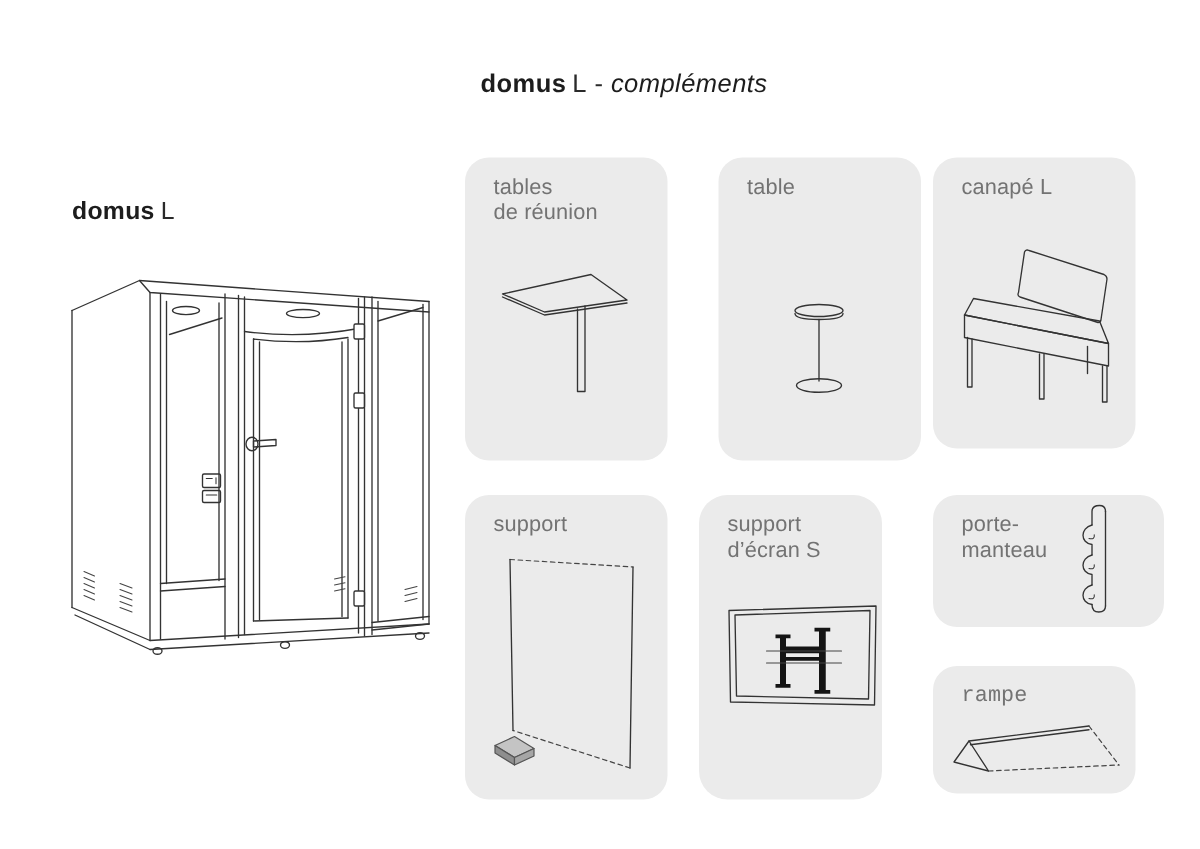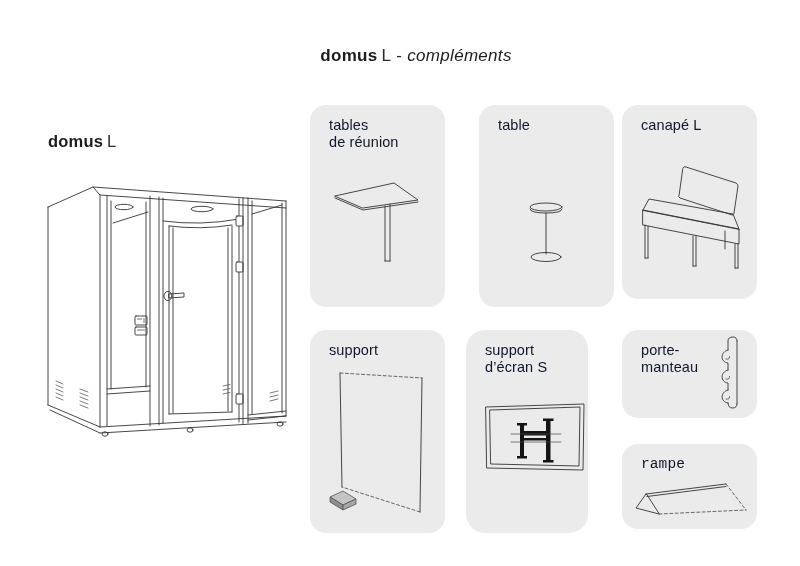--- a/index.html
+++ b/index.html
@@ -25,29 +25,29 @@
   }
   .product-label .brand{font-weight:700;}
   .product-label .model{font-weight:400;margin-left:4px;color:#2a2a2a;}
   .booth{position:absolute;left:36px;top:174px;width:262px;height:314px;}
   
   .card{
     position:absolute;background:#ebebeb;border-radius:16px;
   }
   .card-label{
     position:absolute;top:12px;left:19px;right:8px;
-    font-size:14.5px;line-height:17px;letter-spacing:.1px;color:#0f172a;
+    font-size:14.5px;line-height:17px;letter-spacing:.1px;color:#737373;
   }
   .card svg{position:absolute;left:0;top:0;}
   .c1{left:310px;top:105px;width:135px;height:202px;}
   .c2{left:479px;top:105px;width:135px;height:202px;}
   .c3{left:622px;top:105px;width:135px;height:194px;}
   .c4{left:310px;top:330px;width:135px;height:203px;}
   .c5{left:466px;top:330px;width:122px;height:203px;border-radius:19px;}
-  .c6{left:622px;top:330px;width:135px;height:88px;}
+  .c6{left:622px;top:330px;width:135px;height:88px;padding-left:19px;}
   .c7{left:622px;top:444px;width:135px;height:85px;font-family:Liberation Mono, monospace;}
   .line{stroke:#333;stroke-width:.9;fill:none;stroke-linejoin:round;stroke-linecap:round;}
   .thin{stroke:#444;stroke-width:.7;fill:none;stroke-linecap:round;}
   .dash{stroke:#444;stroke-width:.8;fill:none;stroke-dasharray:3 2.4;stroke-linecap:round;}
 </style>
 </head>
 <body>
 
 <div class="page-title">
   <span class="brand">domus</span><span class="model">L</span><span class="sep">-</span><span class="suffix">compléments</span>

